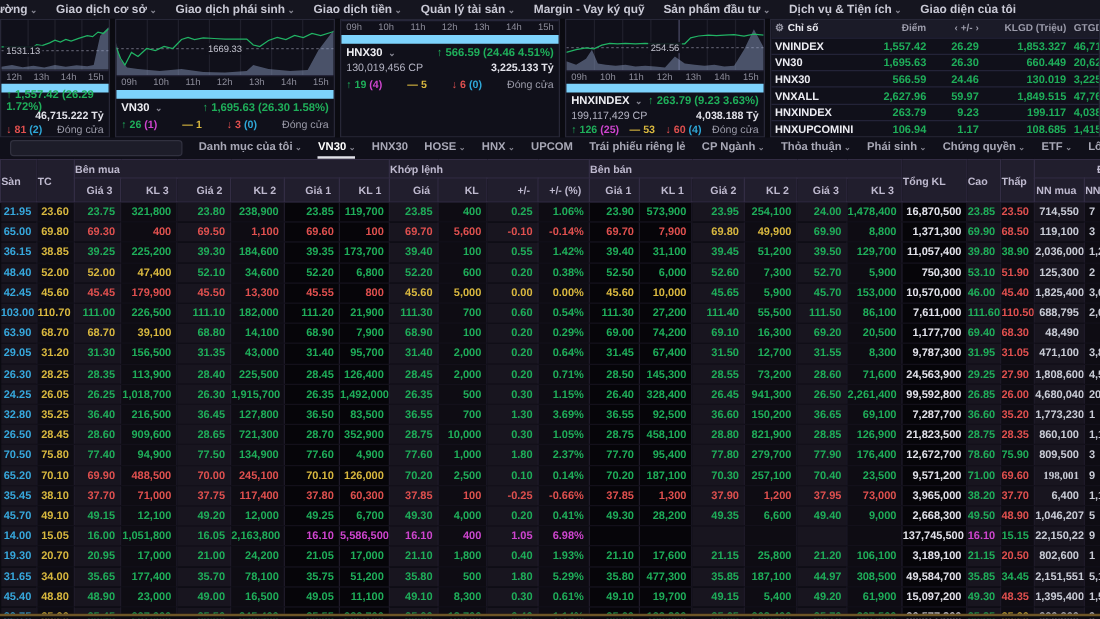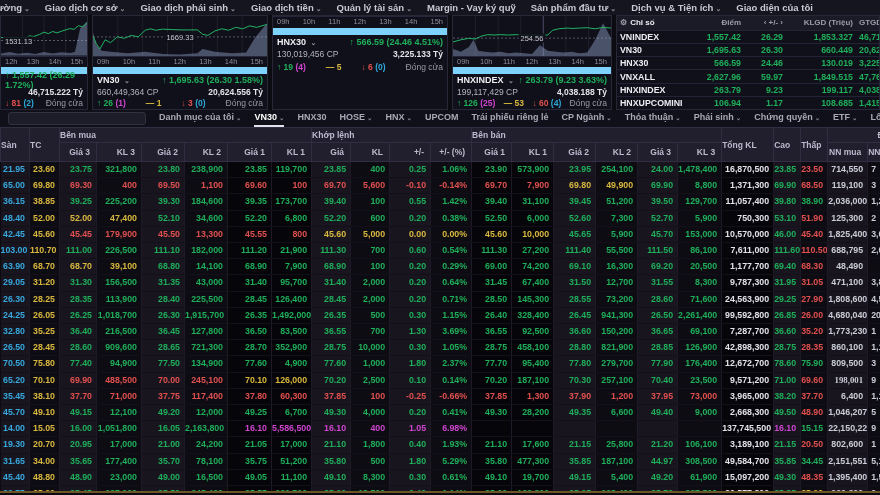--- a/index.html
+++ b/index.html
@@ -133,24 +133,20 @@
         <span>11h</span>
         <span>12h</span>
         <span>13h</span>
         <span>14h</span>
         <span>15h</span>
       </div>
       <div class="c-r1">
         <span class="c-name">VN30 <i class="mcaret">⌄</i></span>
         <span class="c-val" style="color: rgb(31, 174, 90);">↑ 1,695.63 (26.30 1.58%)</span>
       </div>
-      <div class="c-r2">
-        <span class="c-cp">660,449,364 CP</span>
-        <span class="c-gt">20,624.556 Tỷ</span>
-      </div>
       <div class="c-r3">
         <span style="color: rgb(31, 174, 90);">↑ 26 <b style="color: rgb(207, 69, 207);">(1)</b></span>
         <span style="color: rgb(217, 184, 63);">— 1</span>
         <span style="color: rgb(224, 80, 79);">↓ 3 <b style="color: rgb(47, 168, 216);">(0)</b></span>
         <span class="st">Đóng cửa</span>
       </div>
     </div>
     <div class="chart-panel" style="width: 176px;">
       <div class="c-axis">
         <span>09h</span>
@@ -633,21 +629,21 @@
           <td class="bga gb" style="color: rgb(31, 174, 90);">28.75</td>
           <td class="bgb" style="color: rgb(31, 174, 90);">10,000</td>
           <td class="bga" style="color: rgb(31, 174, 90);">0.30</td>
           <td class="bgb" style="color: rgb(31, 174, 90);">1.05%</td>
           <td class="bgk gb" style="color: rgb(31, 174, 90);">28.75</td>
           <td class="bgk" style="color: rgb(31, 174, 90);">458,100</td>
           <td class="bga" style="color: rgb(31, 174, 90);">28.80</td>
           <td class="bgb" style="color: rgb(31, 174, 90);">821,900</td>
           <td class="bga" style="color: rgb(31, 174, 90);">28.85</td>
           <td class="bgb" style="color: rgb(31, 174, 90);">126,900</td>
-          <td class="bgk gb" style="color: rgb(226, 226, 234);">42,898,300</td>
+          <td class="bgk gb" style="color: rgb(226, 226, 234);">21,823,500</td>
           <td class="bga gb" style="color: rgb(31, 174, 90);">28.75</td>
           <td class="bgb" style="color: rgb(224, 80, 79);">28.35</td>
           <td class="bga gb" style="color: rgb(201, 204, 214);">860,100</td>
           <td class="bgb lft" style="color: rgb(201, 204, 214);">1,1</td>
         </tr>
         <tr>
           <td class="bga" style="color: rgb(55, 168, 221);">70.50</td>
           <td class="bgb" style="color: rgb(217, 184, 63);">75.80</td>
           <td class="bga gb" style="color: rgb(31, 174, 90);">77.40</td>
           <td class="bgb" style="color: rgb(31, 174, 90);">94,900</td>

